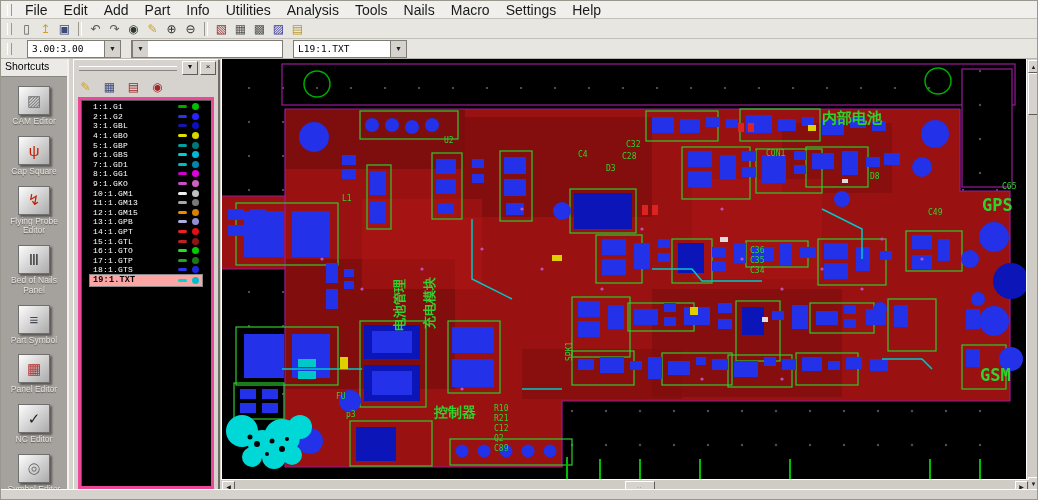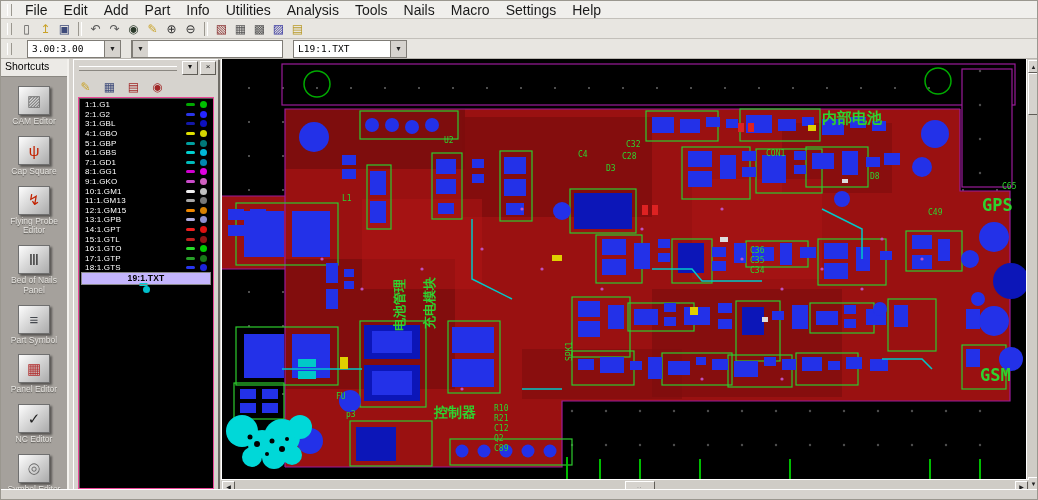--- a/index.html
+++ b/index.html
@@ -39,27 +39,27 @@
   .layers-panel{position:absolute;left:72px;top:58px;width:146px;height:434px;background:#d6d3ce;
                 border:1px solid #fff;border-right-color:#6f6c66;border-bottom-color:#6f6c66;
                 box-shadow:1px 1px 0 #6f6c66;box-sizing:border-box;}
   .lp-titlebar{height:14px;display:flex;align-items:center;padding:1px 2px 0 2px;}
   .lp-grab{flex:1;height:3px;border-top:1px solid #fff;border-bottom:1px solid #8a8781;margin:0 3px;}
   .lp-btn{width:14px;height:12px;background:#d6d3ce;border:1px solid;border-color:#fff #5f5c56 #5f5c56 #fff;
           font-size:8px;line-height:10px;text-align:center;color:#111;margin-left:2px;}
   .lp-toolbar{height:20px;display:flex;align-items:center;gap:7px;padding:2px 2px 0 3px;}
   .lp-icon{width:17px;height:15px;display:flex;align-items:center;justify-content:center;font-size:12px;}
   .lp-list{position:absolute;left:4px;right:4px;top:37px;bottom:3px;background:#000;
-           border:1px solid #ec4899;box-shadow:inset 1px 1px 0 #555;
-           font-family:Liberation Sans, sans-serif;color:#fff;padding:2px 3px;overflow:hidden;}
+           border:3px solid #ec4899;box-shadow:inset 1px 1px 0 #555;
+           font-family:Liberation Mono, monospace;color:#fff;padding:2px 9px;overflow:hidden;}
   .lrow{display:flex;align-items:center;height:9.6px;padding:0 3px;}
   .lrow .name{flex:1;font-size:8px;letter-spacing:.2px;}
   .lrow .dash{width:9px;height:3px;border-radius:2px;margin-right:5px;flex:none;}
   .lrow .dot{width:7px;height:7px;border-radius:50%;flex:none;}
-  .lrow.selected{background:#c4b5fd;color:#000;font-weight:bold;height:11px;outline:1px solid #888;flex-direction:column;}
+  .lrow.selected{background:#fca5a5;color:#000;font-weight:bold;height:11px;outline:1px solid #888;}
   .lrow.selected .name{font-size:8.5px;}
   
   .canvas{position:absolute;left:220px;top:58px;width:808px;height:420px;background-color:#000;
           background-image:radial-gradient(circle,#4d4d4d 1px,transparent 1.4px);
           background-size:34px 34px;background-position:10px 12px;border-left:1px solid #fff;box-sizing:border-box;}
   .canvas svg{position:absolute;left:0;top:0;}
   .cmp{fill:#2331e8;}
   .cmpd{fill:#0c16b8;}
   .go{fill:none;stroke:#2ecc2e;stroke-width:1.2;}
   .ct{stroke:#00c8c8;stroke-width:1.5;fill:none;}

